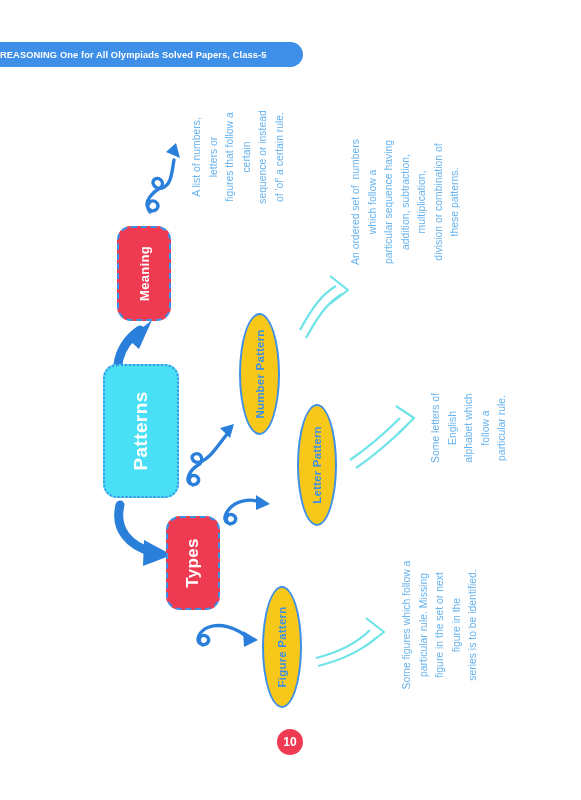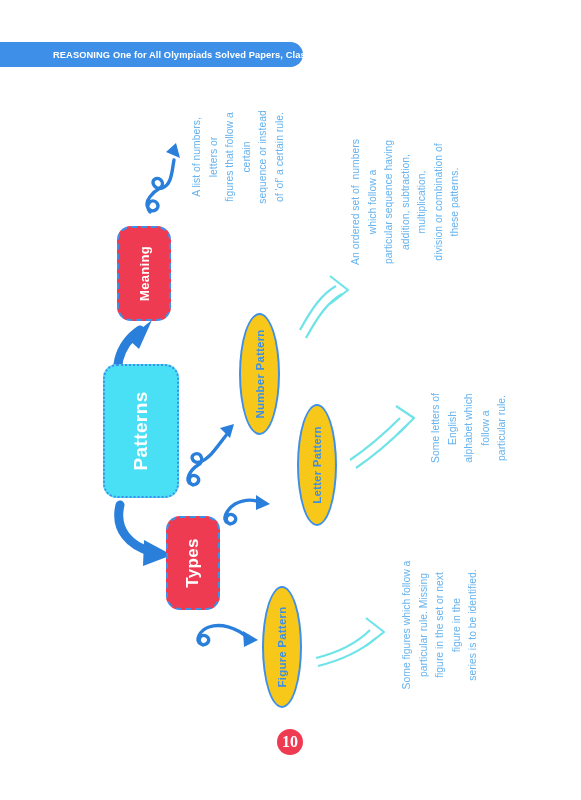--- a/index.html
+++ b/index.html
@@ -28,21 +28,20 @@
     border-bottom-right-radius: 13px;
     display: flex;
     align-items: center;
   }
   #header-title {
     color: #ffffff;
     font-family: "Liberation Sans", sans-serif;
     font-weight: bold;
     font-size: 9.3px;
     letter-spacing: 0.1px;
-    padding-left: 53px;
     white-space: nowrap;
   }
 
   
   #art {
     position: absolute;
     left: 0; top: 0;
     width: 581px;
     height: 800px;
     pointer-events: none;
@@ -156,23 +155,23 @@
     left: 277px; top: 729px;
     width: 26px; height: 26px;
     border-radius: 50%;
     background: #ef3b52;
     display: flex;
     align-items: center;
     justify-content: center;
   }
   #page-number-text {
     color: #ffffff;
-    font-family: Liberation Serif, serif;
+    font-family: Liberation Sans, sans-serif;
     font-weight: bold;
-    font-size: 16px;
+    font-size: 12px;
   }
 </style>
 </head>
 <body>
 
 <div id="page">
 
   <div id="header-bar">
     <span id="header-title">REASONING One for All Olympiads Solved Papers, Class-5</span>
   </div>

